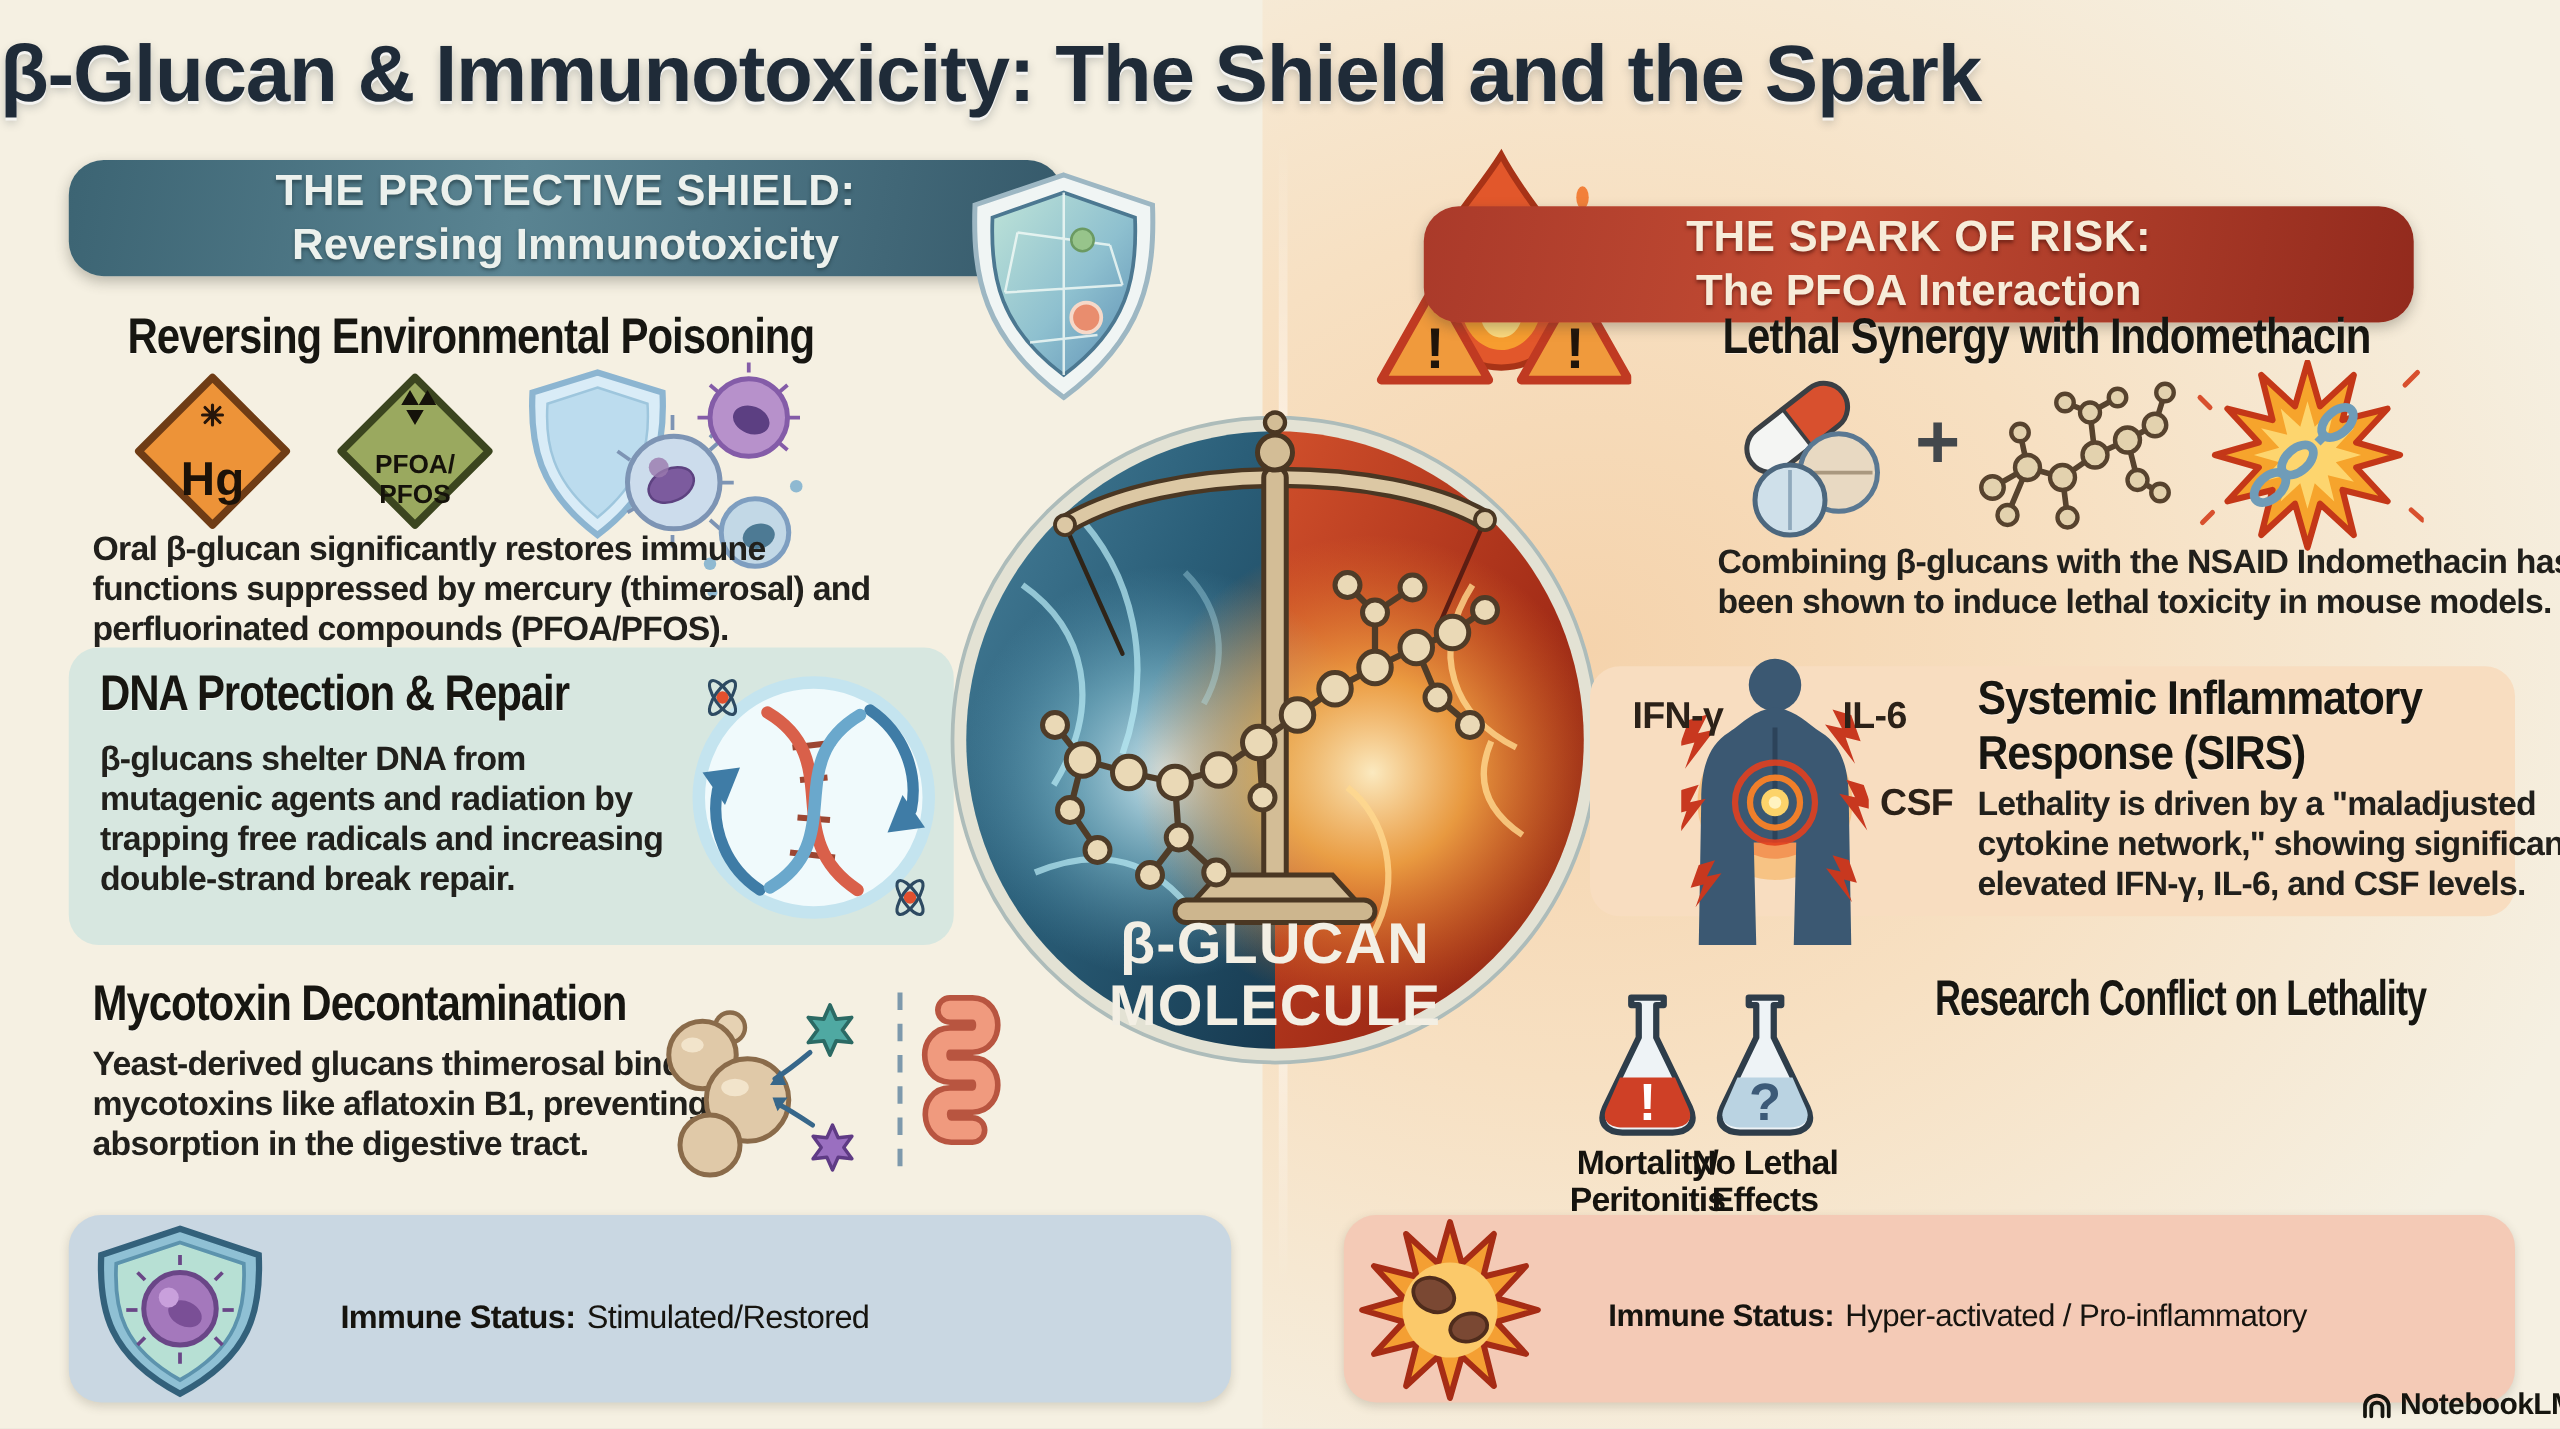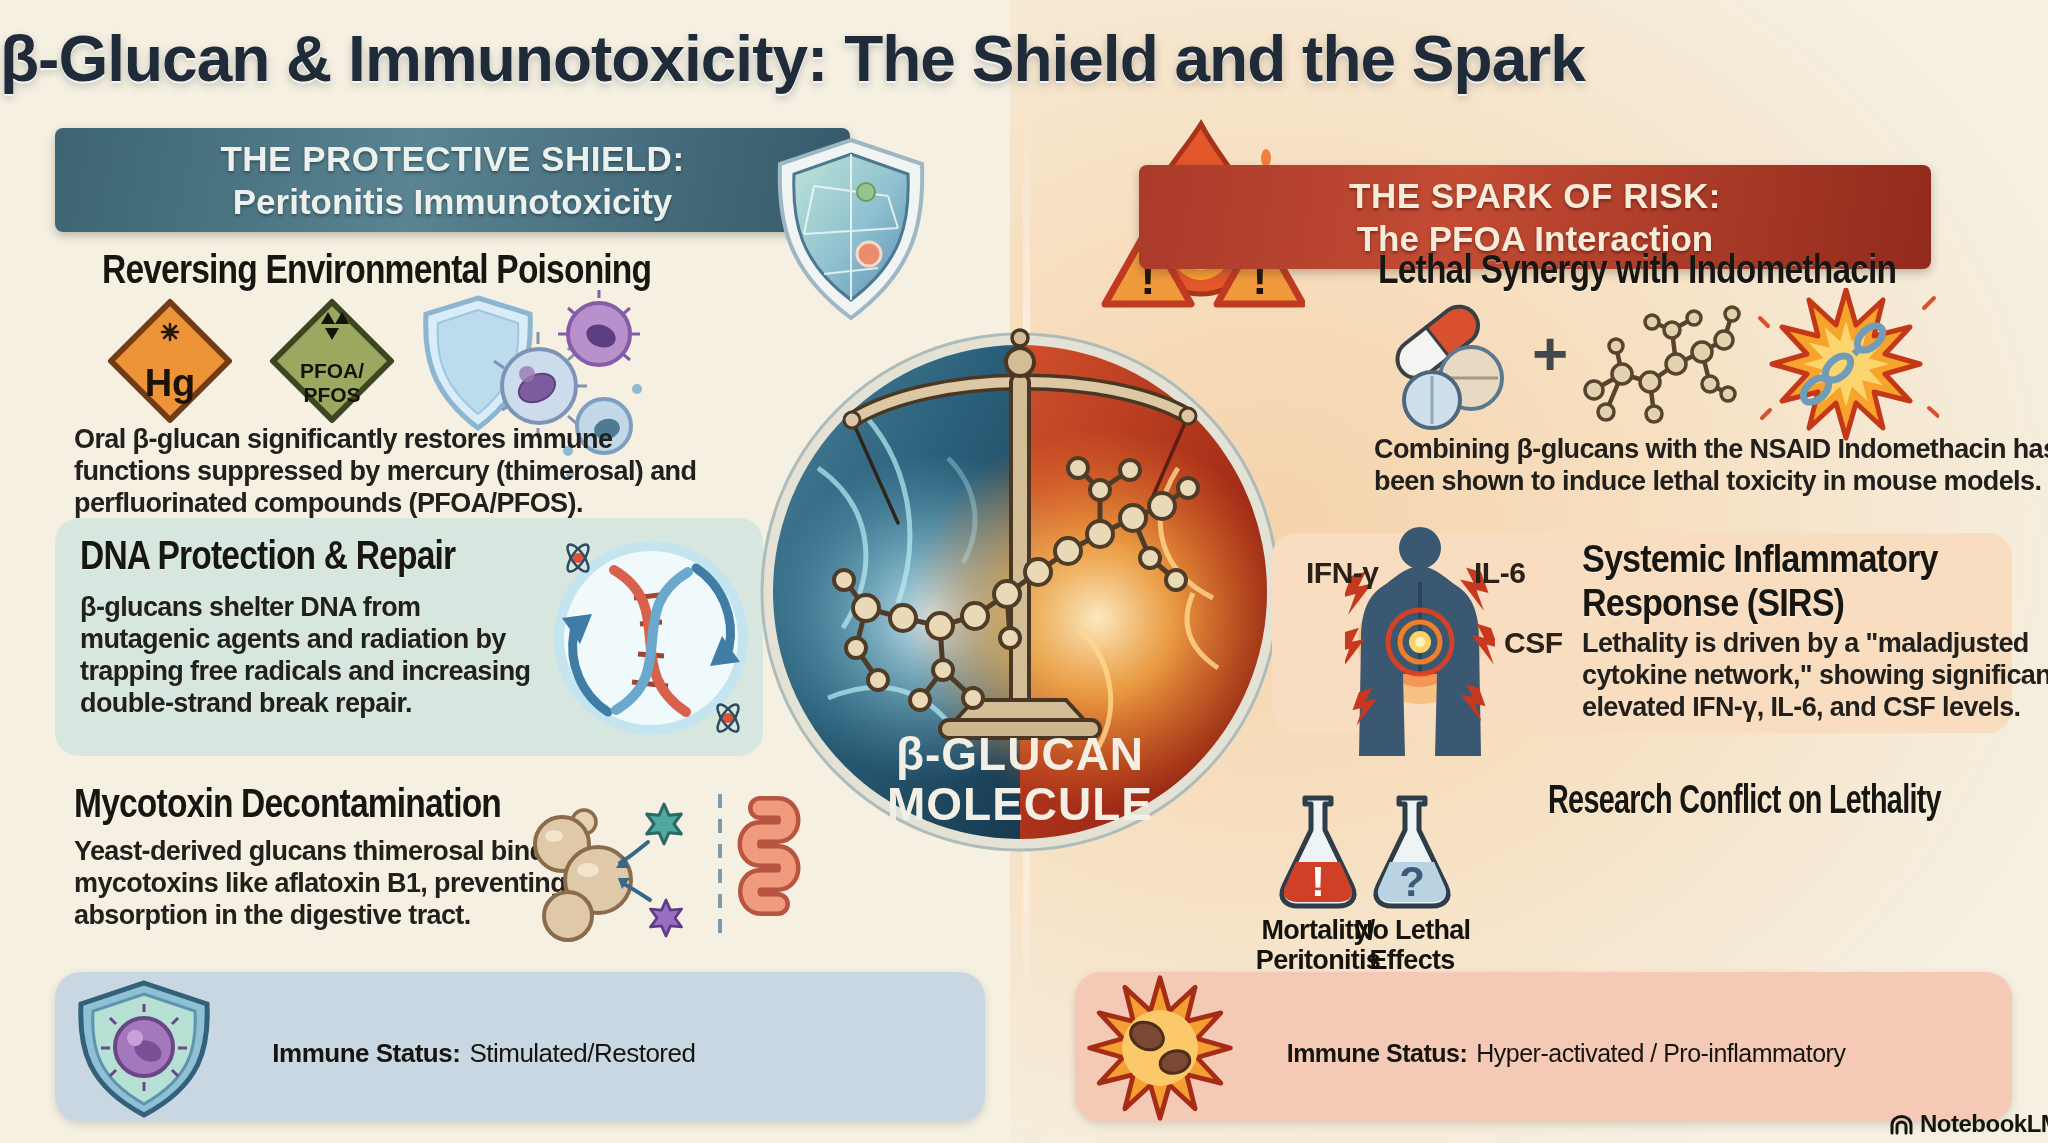--- a/index.html
+++ b/index.html
@@ -6,21 +6,21 @@
   #canvas{position:relative;width:2048px;height:1143px;overflow:hidden;
     background:#f5f0e2;font-family:"Liberation Sans",sans-serif;color:#1c1b17;}
   .abs{position:absolute;}
   .bg-right{position:absolute;left:1010px;top:0;width:1038px;height:1143px;
     background:radial-gradient(900px 760px at 260px 520px,#f5d3ac 0%,#f7e0c2 45%,rgba(247,236,218,0) 95%);}
   .divider{position:absolute;left:1023px;top:110px;width:7px;height:920px;border-radius:4px;
     background:linear-gradient(rgba(255,255,255,0),rgba(255,255,255,.6) 30%,rgba(255,255,255,.6) 70%,rgba(255,255,255,0));}
   .title{position:absolute;left:0;right:0;top:22px;text-align:left;font-size:64px;font-weight:bold;
     letter-spacing:-1px;color:#1f2b38;white-space:pre;
     text-shadow:0 2px 0 rgba(255,255,255,.75),0 4px 8px rgba(40,50,60,.25);}
-  .banner{position:absolute;top:128px;height:104px;border-radius:8px;display:flex;flex-direction:column;
+  .banner{position:absolute;top:128px;height:93px;border-radius:28px;display:flex;flex-direction:column;
     justify-content:center;align-items:center;gap:3px;box-shadow:0 4px 10px rgba(60,60,50,.3);}
   .banner-left{left:55px;width:795px;background:linear-gradient(100deg,#3c6473,#5a8492 45%,#35596a);}
   .banner-right{left:1139px;width:792px;background:linear-gradient(100deg,#aa3a2a,#c24b33 40%,#922a1d);margin-top:37px;}
   .banner .l1{font-size:35px;font-weight:bold;letter-spacing:.5px;}
   .banner .l2{font-size:35px;font-weight:bold;}
   .banner-left .l1,.banner-left .l2{color:#ecf1ed;text-shadow:0 2px 3px rgba(20,40,45,.5);}
   .banner-right .l1,.banner-right .l2{color:#f7ecd9;text-shadow:0 2px 3px rgba(70,15,8,.55);}
   .sh{position:absolute;font-size:40px;font-weight:bold;letter-spacing:-1px;color:#171611;
     white-space:pre;line-height:1.08;transform:scaleX(.84);transform-origin:left top;
     text-shadow:0 1px 0 rgba(255,255,255,.5);}
@@ -52,21 +52,21 @@
 
 <div id="canvas">
 
   <div class="bg-right"></div>
   <div class="divider"></div>
 
   <div class="title">β-Glucan &amp; Immunotoxicity: The Shield and the Spark</div>
 
   <div class="banner banner-left">
     <div class="l1">THE PROTECTIVE SHIELD:</div>
-    <div class="l2">Peritonitis Immunotoxicity</div>
+    <div class="l2">Reversing Immunotoxicity</div>
   </div>
 
   <svg class="abs" style="left:766px;top:134px" width="170" height="190" viewBox="0 0 170 190">
     <defs>
       <linearGradient id="gShield" x1="0" y1="0" x2="1" y2="1">
         <stop offset="0" stop-color="#bfe4d8"></stop>
           <stop offset=".55" stop-color="#8ec0cf"></stop>
           <stop offset="1" stop-color="#5d8fb4"></stop>
       </linearGradient>
     </defs>

